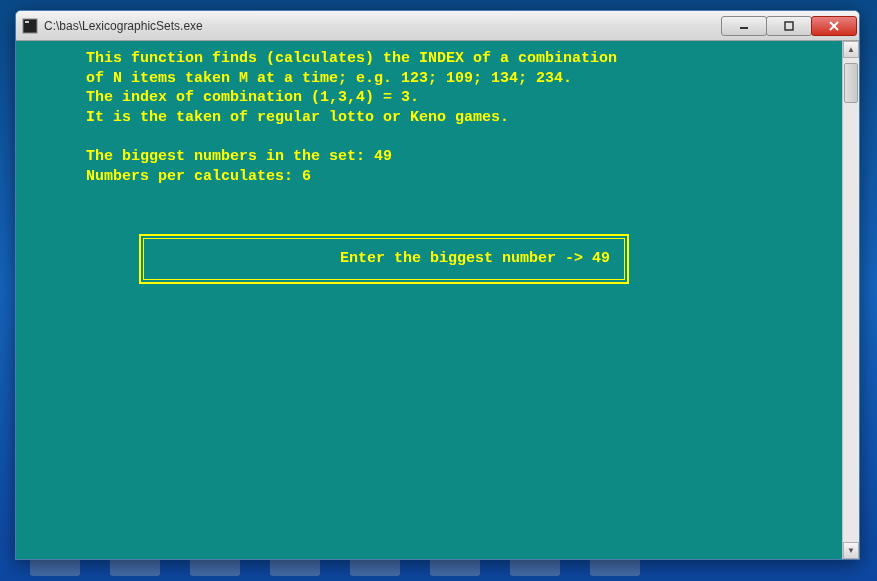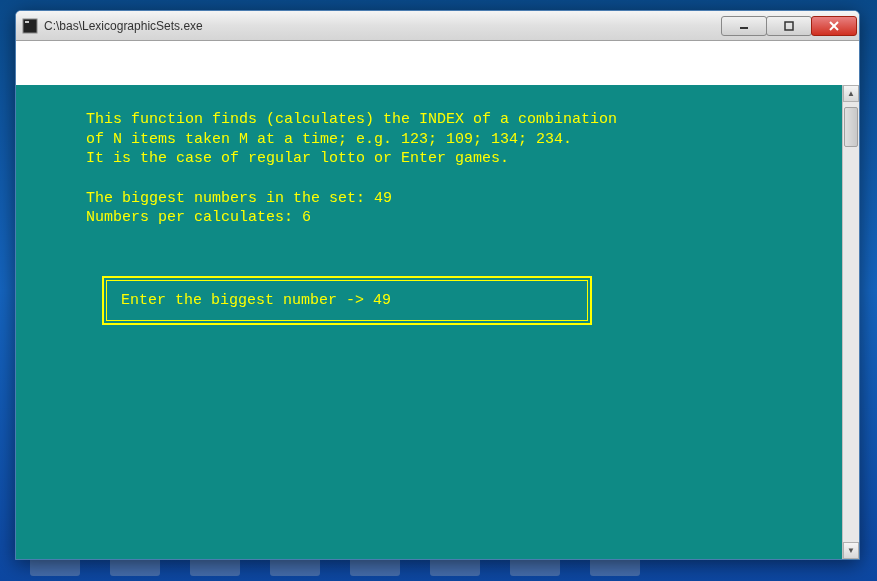--- a/index.html
+++ b/index.html
@@ -33,21 +33,20 @@
       top: 10px;
       width: 845px;
       height: 550px;
       background: #fff;
       border: 1px solid #4a7cb0;
       border-radius: 6px 6px 0 0;
       box-shadow: 0 4px 20px rgba(0,0,0,0.5);
       display: flex;
       flex-direction: column;
       overflow: hidden;
-      gap: 44px;
     }
     .titlebar {
       height: 30px;
       background: linear-gradient(to bottom, #f5f5f5 0%, #e0e0e0 50%, #d5d5d5 100%);
       border-bottom: 1px solid #a0a0a0;
       display: flex;
       align-items: center;
       padding: 0 2px 0 6px;
     }
     .app-icon {
@@ -88,34 +87,35 @@
     }
     .win-btn svg { width: 12px; height: 10px; }
     .console-area {
       flex: 1;
       background: #0e8a85;
       position: relative;
       display: flex;
     }
     .console-content {
       flex: 1;
-      padding: 25px 18px;
+      padding: 8px 18px;
       font-family: 'Courier New', monospace;
       font-size: 15px;
-      font-weight: normal;
+      font-weight: bold;
       color: #ffff00;
       line-height: 1.3;
     }
     .console-line { white-space: pre; }
     .indent-block { padding-left: 52px; }
     .spacer { height: 20px; }
     .spacer-lg { height: 48px; }
     .input-box-wrap {
-      margin-left: 68px;
+      margin-left: 105px;
       width: 490px;
+      text-align: right;
     }
     .input-box-outer {
       border: 2px solid #ffff00;
       padding: 2px;
     }
     .input-box-inner {
       border: 1px solid #ffff00;
       padding: 10px 14px;
       white-space: pre;
     }
@@ -190,21 +190,22 @@
           </svg>
       </div>
     </div>
   </div>
 
   <div class="console-area">
     <div class="console-content">
       <div class="indent-block">
         <div class="console-line">This function finds (calculates) the INDEX of a combination</div>
         <div class="console-line">of N items taken M at a time; e.g. 123; 109; 134; 234.</div>
-        <div class="console-line">It is the case of regular lotto or Enter games.</div>
+        <div class="console-line">The index of combination (1,3,4) = 3.</div>
+        <div class="console-line">It is the taken of regular lotto or Keno games.</div>
         <div class="spacer"></div>
         <div class="console-line"><span>The biggest numbers in the set: </span><span>49</span></div>
         <div class="console-line"><span>Numbers per calculates: </span><span>6</span></div>
       </div>
 
       <div class="spacer-lg"></div>
 
       <div class="input-box-wrap">
         <div class="input-box-outer">
             <div class="input-box-inner"><span>Enter the biggest number -&gt; </span><span>49</span></div>

